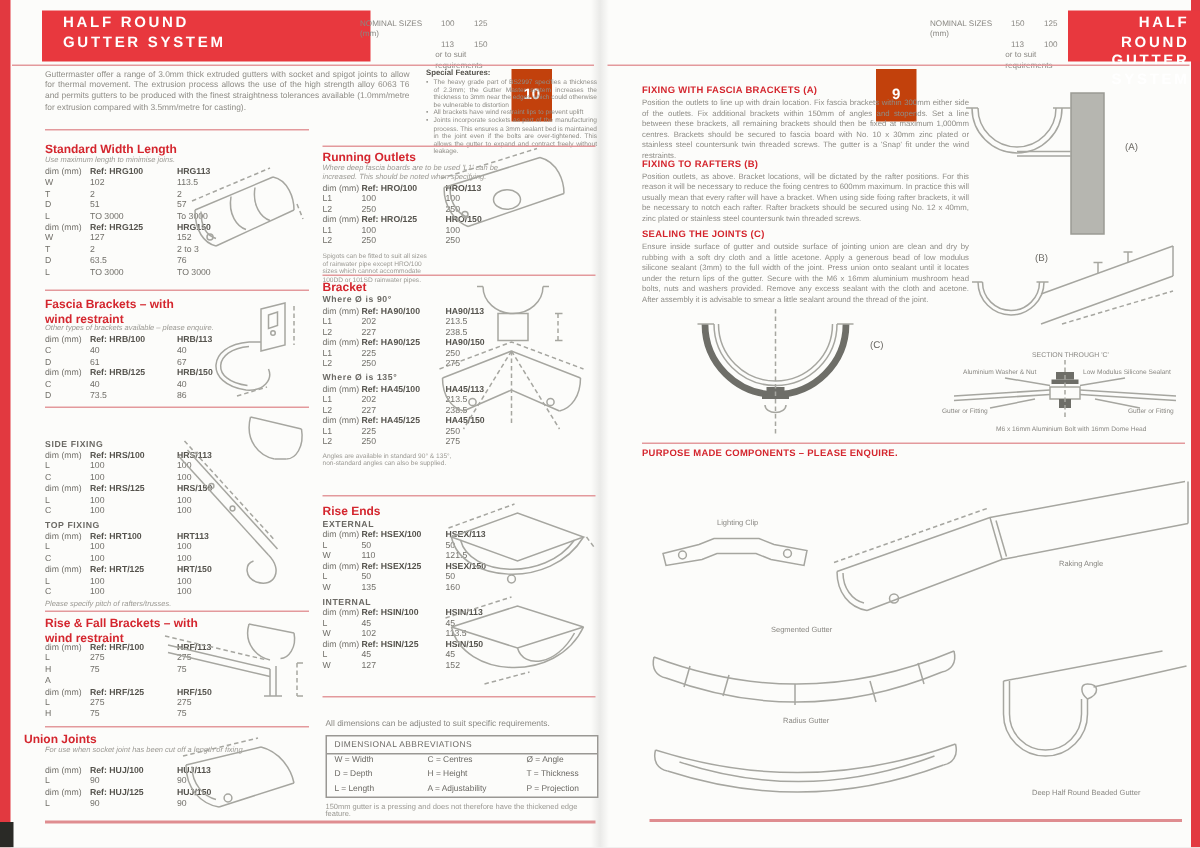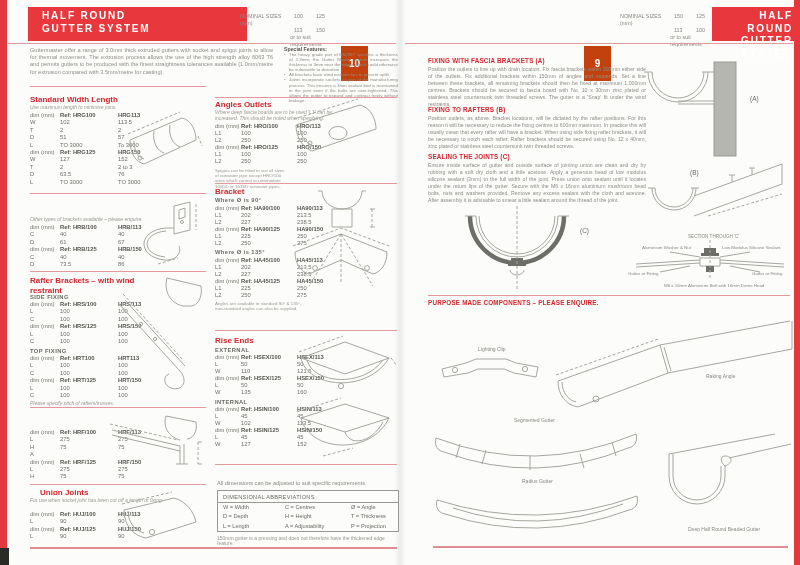--- a/index.html
+++ b/index.html
@@ -193,20 +193,21 @@
     <path d="M12 34 c0 14 6 22 14 24"></path>
       <path d="M16 35 c0 10 4 16 10 18"></path>
     <path d="M36 25 c-2 12 4 20 10 22"></path>
       <path d="M52 19 c-2 12 4 20 10 22"></path>
     <circle cx="22" cy="52" r="2"></circle>
     <path d="M10 28 L62 6" class="dash"></path>
       <path d="M80 30 L84 40" class="dash"></path>
   </svg>
   <div class="ab rule" style="left:30px;top:193px;width:176px"></div>
 
+  <div class="ab h-red" style="left:30px;top:198px;width:100px">Fascia Brackets – with wind restraint</div>
   <div class="ab note" style="left:30px;top:217px;width:150px">Other types of brackets available – please enquire.</div>
   <div class="ab tbl" style="left:30px;top:224px">
       <div class="trow">
         <span class="tcell c0">dim (mm)</span>
         <span class="tcell c1 b">Ref: HRB/100</span>
         <span class="tcell c2 b">HRB/113</span>
       </div>
       <div class="trow">
         <span class="tcell c0">C</span>
         <span class="tcell c1">40</span>
@@ -238,21 +239,20 @@
       <path d="M61 10 l6 -2 v9 l-6 2 z"></path>
     <circle cx="64" cy="22" r="1.5"></circle>
     <path d="M56 28 h-8"></path>
     <path d="M48 28 c-28 2 -30 28 -2 32 c12 1 18 -7 15 -14"></path>
     <path d="M48 31 c-24 2 -26 23 -1 26"></path>
     <path d="M78 4 v26" class="dash"></path>
       <path d="M40 64 l20 -6" class="dash"></path>
   </svg>
   <div class="ab rule" style="left:30px;top:271px;width:176px"></div>
 
-  <div class="ab h-red" style="left:30px;top:276px;width:110px">Rafter Brackets – with wind restraint</div>
   <div class="ab sub" style="left:30px;top:294px">SIDE FIXING</div>
   <div class="ab tbl" style="left:30px;top:301px">
       <div class="trow">
         <span class="tcell c0">dim (mm)</span>
         <span class="tcell c1 b">Ref: HRS/100</span>
         <span class="tcell c2 b">HRS/113</span>
       </div>
       <div class="trow">
         <span class="tcell c0">L</span>
         <span class="tcell c1">100</span>
@@ -320,20 +320,21 @@
       <path d="M78 32 h8"></path>
     <path d="M14 30 L74 96"></path>
       <path d="M20 26 L80 92"></path>
     <path d="M74 96 c10 10 4 22 -8 18 c-8 -3 -8 -12 -2 -14"></path>
     <path d="M18 20 L78 86" class="dash"></path>
     <circle cx="36" cy="50" r="1.6"></circle>
       <circle cx="50" cy="65" r="1.6"></circle>
   </svg>
   <div class="ab rule" style="left:30px;top:407px;width:176px"></div>
 
+  <div class="ab h-red" style="left:30px;top:411px;width:120px">Rise &amp; Fall Brackets – with wind restraint</div>
   <div class="ab tbl" style="left:30px;top:429px">
       <div class="trow">
         <span class="tcell c0">dim (mm)</span>
         <span class="tcell c1 b">Ref: HRF/100</span>
         <span class="tcell c2 b">HRF/113</span>
       </div>
       <div class="trow">
         <span class="tcell c0">L</span>
         <span class="tcell c1">275</span>
         <span class="tcell c2">275</span>
@@ -372,21 +373,21 @@
       <path d="M4 27 L72 43"></path>
     <path d="M72 38 v18"></path>
       <path d="M76 36 v20"></path>
       <path d="M68 56 h12"></path>
     <path d="M90 34 v22" class="dash"></path>
       <path d="M90 34 h4 M90 56 h4"></path>
     <path d="M2 16 L70 32" class="dash"></path>
   </svg>
   <div class="ab rule" style="left:30px;top:484px;width:176px"></div>
 
-  <div class="ab h-red" style="left:40px;top:488px;width:120px">Union Joints</div>
+  <div class="ab h-red" style="left:16px;top:488px;width:120px">Union Joints</div>
   <div class="ab note" style="left:30px;top:498px;width:150px">For use when socket joint has been cut off a length or fixing.</div>
   <div class="ab tbl" style="left:30px;top:511px">
       <div class="trow">
         <span class="tcell c0">dim (mm)</span>
         <span class="tcell c1 b">Ref: HUJ/100</span>
         <span class="tcell c2 b">HUJ/113</span>
       </div>
       <div class="trow">
         <span class="tcell c0">L</span>
         <span class="tcell c1">90</span>
@@ -408,21 +409,21 @@
       <path d="M34 50 L84 34"></path>
     <path d="M62 10 c12 3 20 14 22 24"></path>
     <path d="M12 22 c0 16 10 26 22 28"></path>
       <path d="M16 23 c0 12 8 20 16 22"></path>
     <circle cx="40" cy="44" r="2.6"></circle>
     <path d="M10 16 L60 4" class="dash"></path>
   </svg>
 
   <div class="ab rule2" style="left:30px;top:547px;width:367px"></div>
 
-  <div class="ab h-red" style="left:215px;top:100px;width:160px">Angles Outlets</div>
+  <div class="ab h-red" style="left:215px;top:100px;width:160px">Running Outlets</div>
   <div class="ab note" style="left:215px;top:110px;width:140px">Where deep fascia boards are to be used 'L1' can be increased. This should be noted when specifying.</div>
   <div class="ab tbl mid" style="left:215px;top:123px">
       <div class="trow">
         <span class="tcell c0">dim (mm)</span>
         <span class="tcell c1 b">Ref: HRO/100</span>
         <span class="tcell c2 b">HRO/113</span>
       </div>
       <div class="trow">
         <span class="tcell c0">L1</span>
         <span class="tcell c1">100</span>

